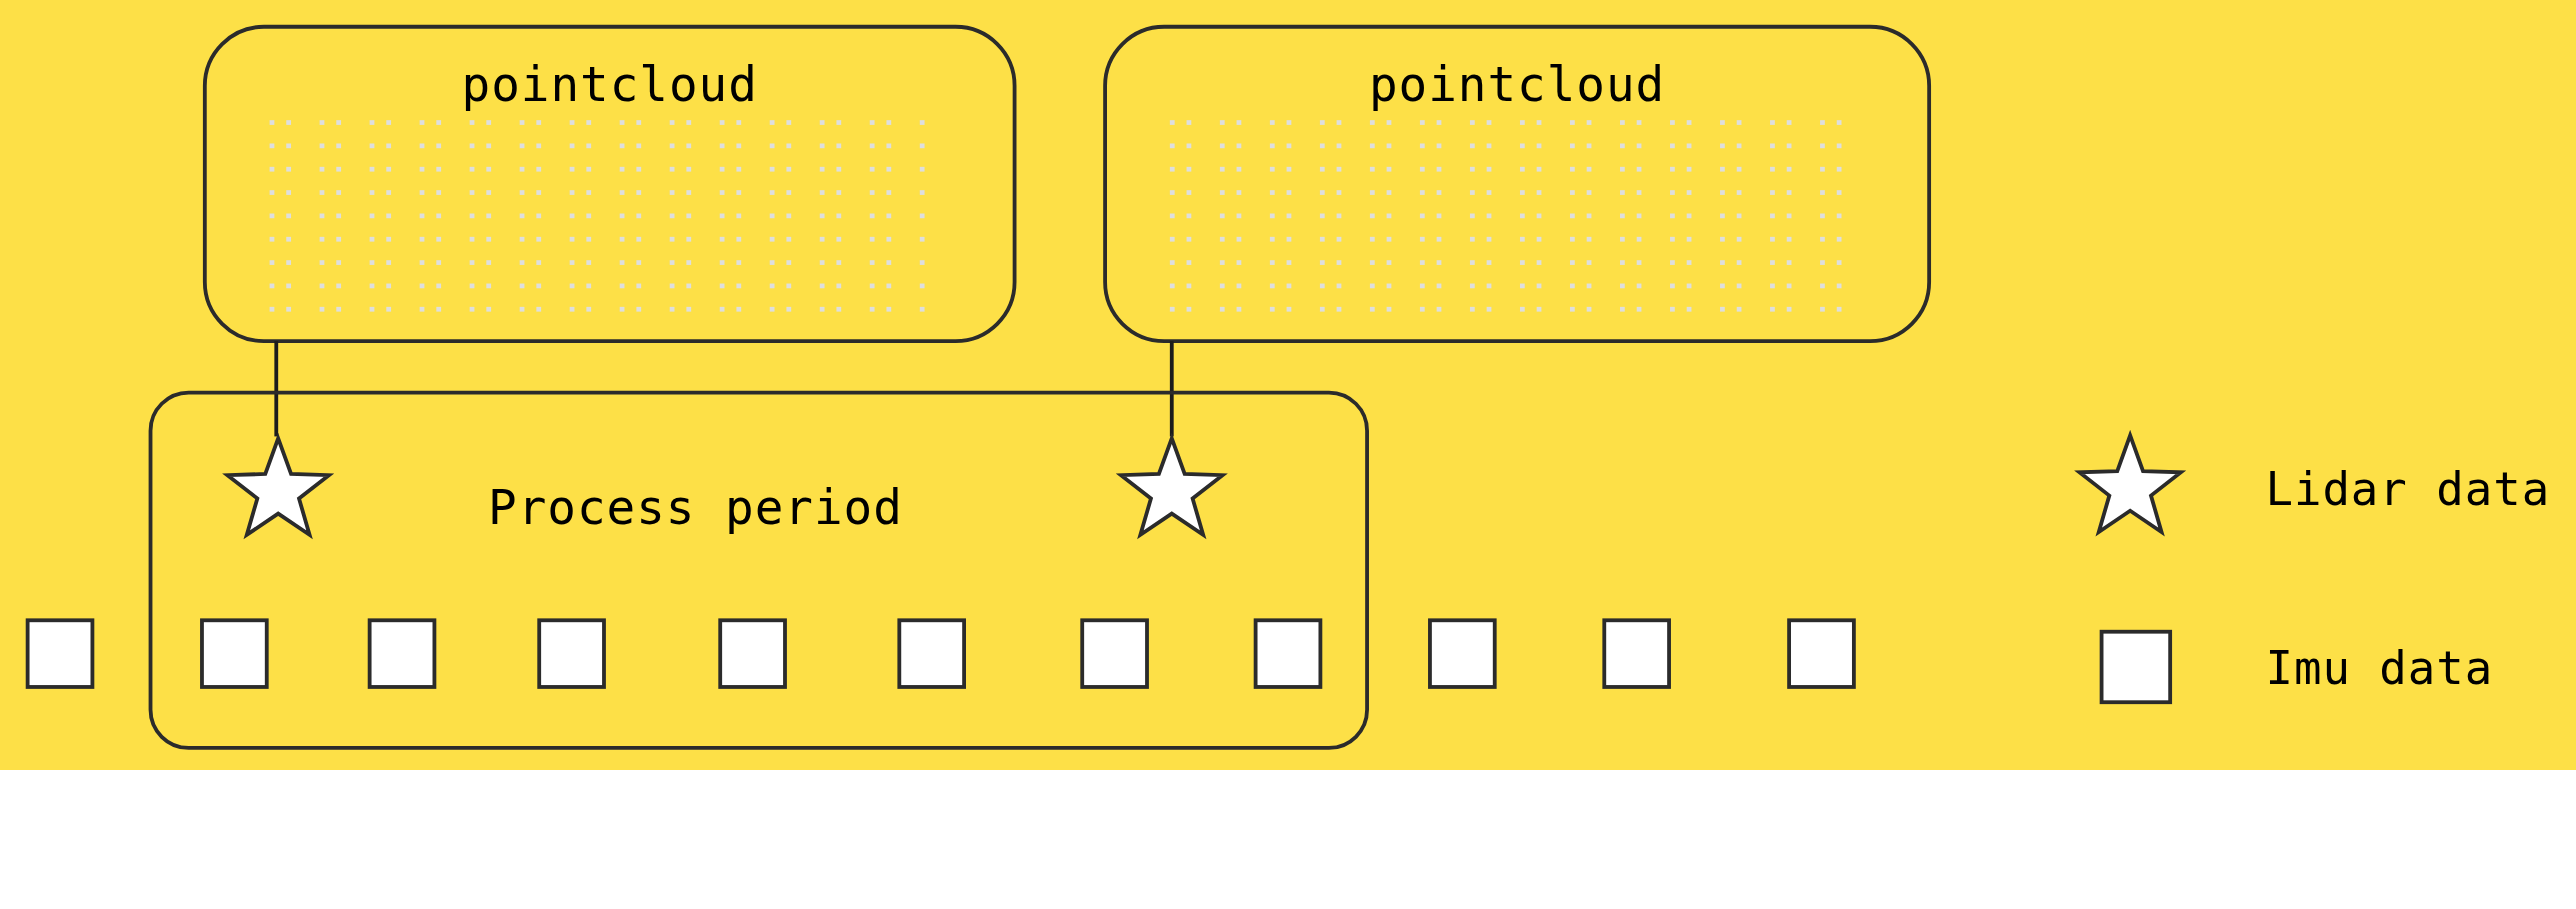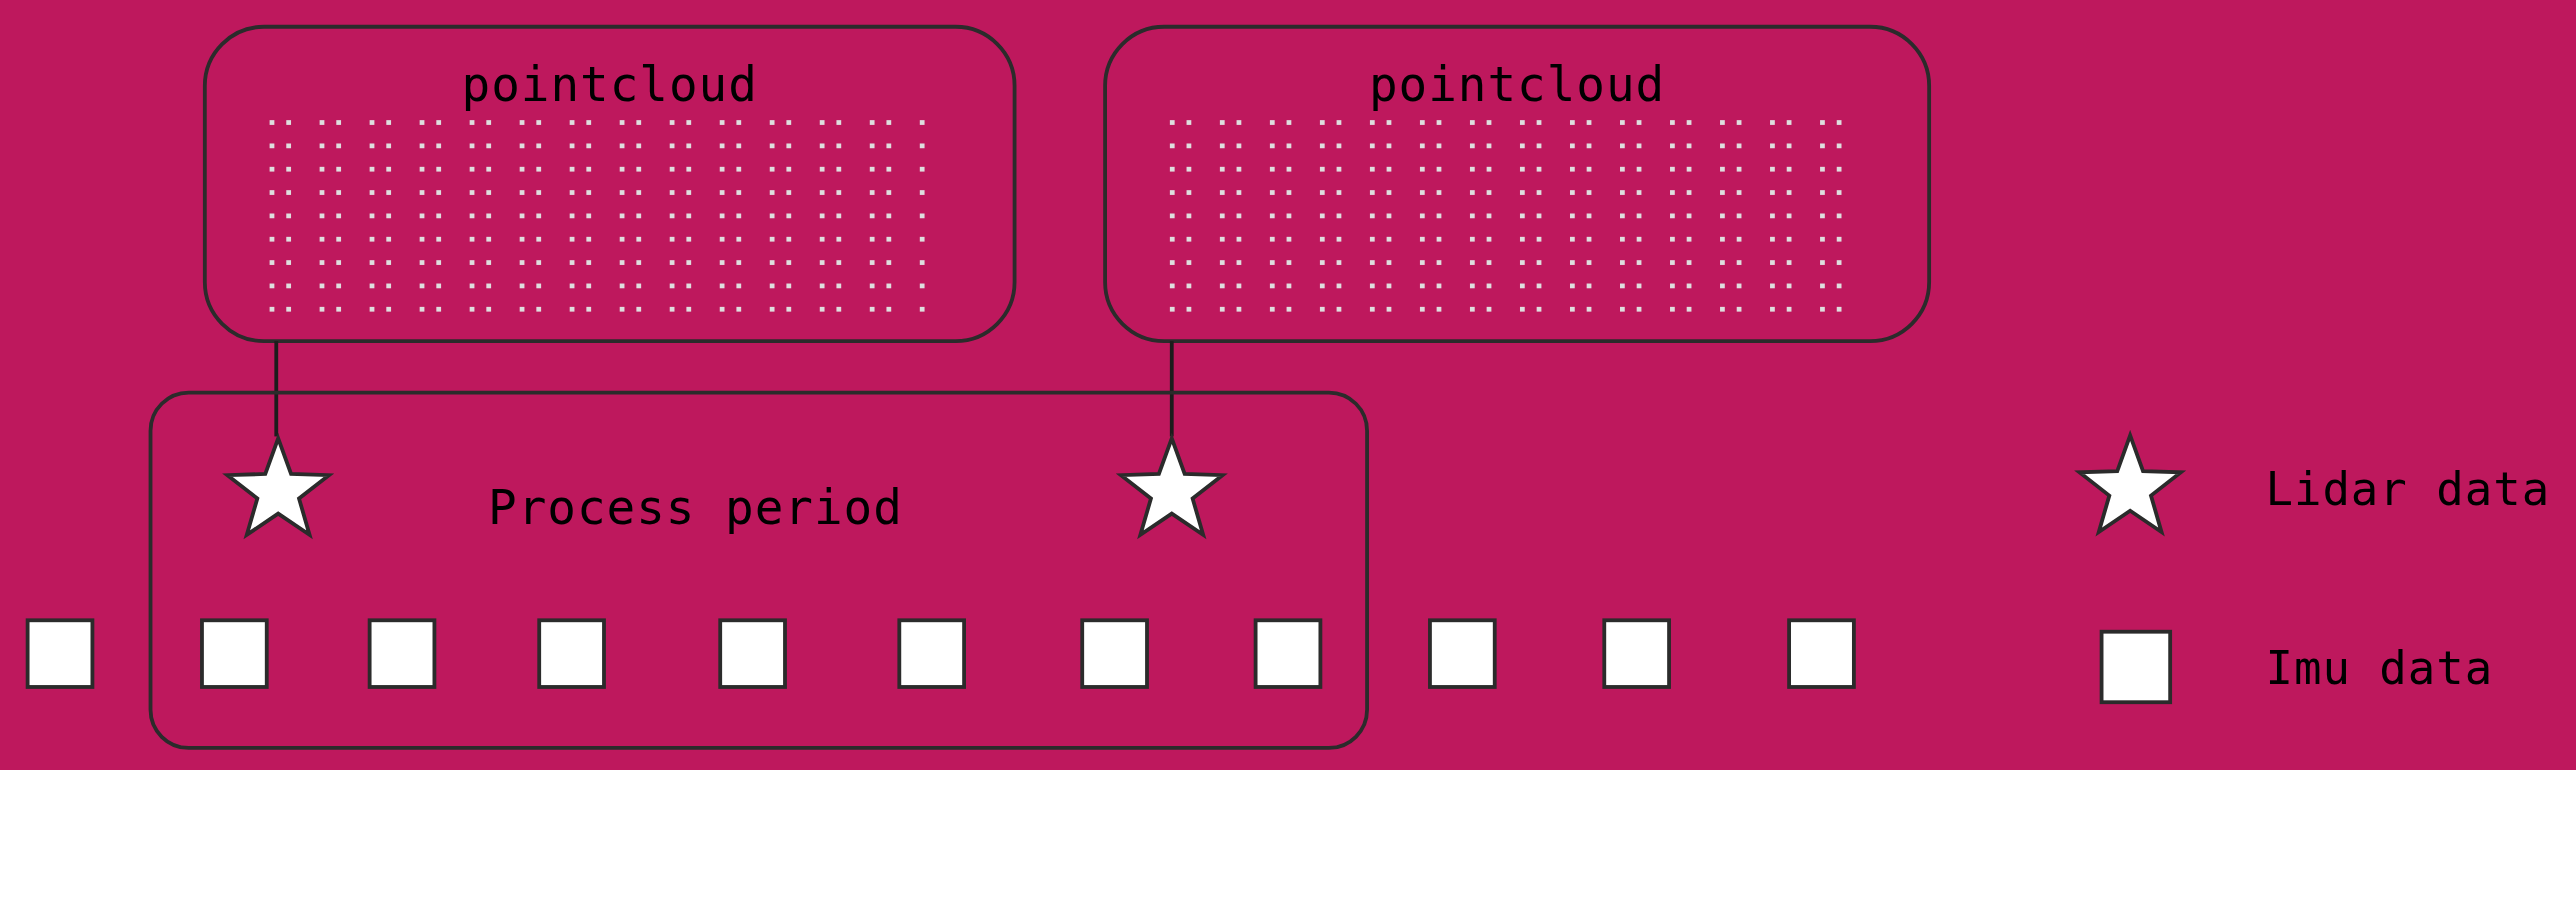--- a/index.html
+++ b/index.html
@@ -4,21 +4,21 @@
 <style>
   html, body {
     margin: 0;
     padding: 0;
     background: #ffffff;
   }
   #canvas {
     position: relative;
     width: 2576px;
     height: 770px;
-    background: #be185d;
+    background: #fde047;
     overflow: hidden;
     font-family: "DejaVu Sans Mono", "Liberation Mono", monospace;
   }
   svg.layer {
     position: absolute;
     top: 0;
     left: 0;
     width: 2576px;
     height: 910px;
   }

